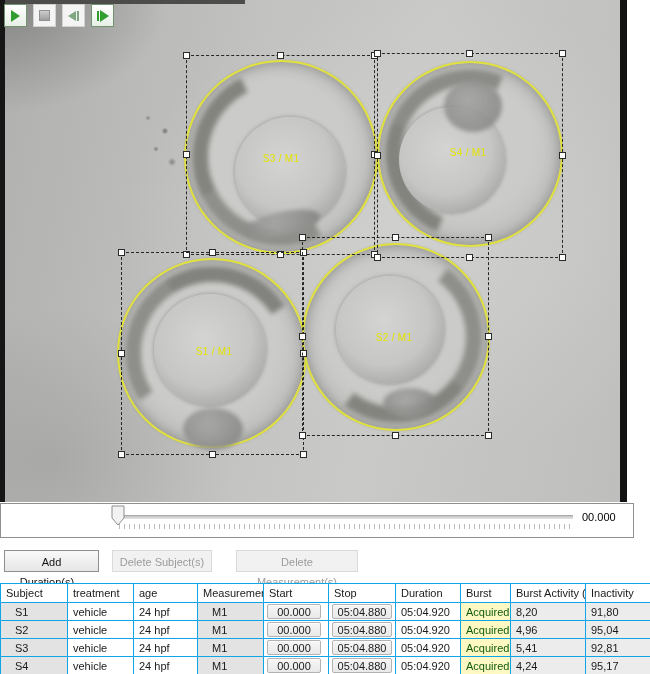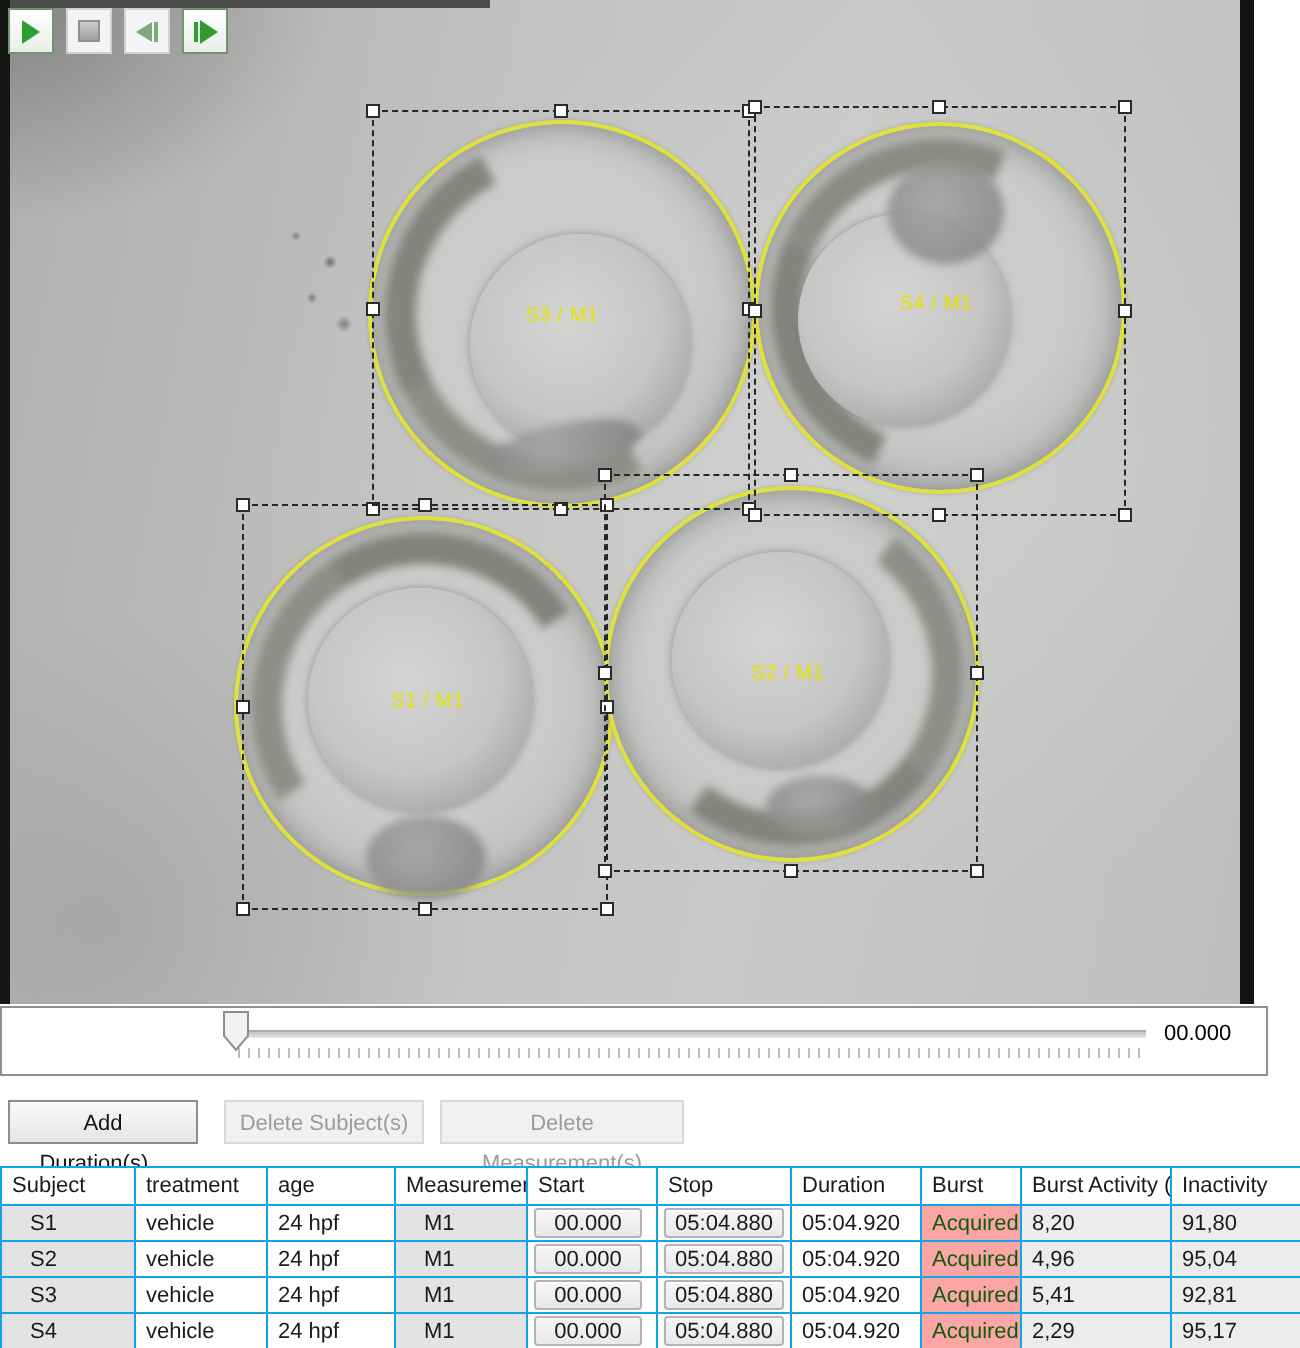--- a/index.html
+++ b/index.html
@@ -89,32 +89,32 @@
   .time-label{position:absolute;left:582px;top:511px;font-size:11px;color:#000;}
 
   
   .actionbar{position:absolute;left:0;top:550px;width:650px;height:24px;}
   .btn{position:absolute;height:22px;font-size:11px;font-family:"Liberation Sans",sans-serif;
     box-sizing:border-box;text-align:center;line-height:20px;}
   .btn-enabled{border:1px solid #8e8e8e;background:linear-gradient(#f9f9f9,#e6e6e6);color:#141414;cursor:pointer;}
   .btn-disabled{border:1px solid #dadada;background:#f1f1f1;color:#9b9b9b;}
   .btn-add{left:4px;width:95px;}
   .btn-delsub{left:112px;width:100px;}
-  .btn-delmeas{left:220px;width:122px;}
+  .btn-delmeas{left:236px;width:122px;}
 
   
   table.grid{position:absolute;left:0;top:583px;width:650px;border-collapse:collapse;
     table-layout:fixed;font-size:11px;color:#1a1a1a;}
   table.grid{border-top:1px solid #4a4a4a;}
   .grid th,.grid td{border:1px solid #0ea5e9;padding:0 0 0 5px;text-align:left;
     white-space:nowrap;overflow:hidden;font-weight:normal;}
   .grid th{height:18px;background:#ffffff;}
   .grid td{height:17px;}
   td.gray{background:#e3e3e3;padding-left:14px;} td.white{background:#ffffff;} td.lgray{background:#ececec;margin-left:30px;}
-  td.status{background:#fca5a5;color:#0f5c0f;}
+  td.status{background:#fef9c3;color:#0f5c0f;}
   .cellbtn{display:inline-block;box-sizing:border-box;text-align:center;font-size:11px;
     border:1px solid #b3b3b3;border-radius:2px;background:linear-gradient(#f6f6f6,#e9e9e9);
     box-shadow:inset 0 1px 0 #fdfdfd;padding:0 2px;height:15px;line-height:14px;cursor:pointer;}
   .w54{width:54px;} .w60{width:60px;}
   td.btncell{padding-left:3px;background:#ffffff;}
 </style>
 </head>
 <body>
 
 <div class="viewer">
@@ -285,17 +285,17 @@
     </tr>
     <tr>
       <td class="gray">S4</td>
       <td class="white">vehicle</td>
       <td class="white">24 hpf</td>
       <td class="gray">M1</td>
       <td class="btncell"><span class="cellbtn w54">00.000</span></td>
       <td class="btncell"><span class="cellbtn w60">05:04.880</span></td>
       <td class="white">05:04.920</td>
       <td class="status">Acquired</td>
-      <td class="lgray">2,29</td>
+      <td class="lgray">4,24</td>
       <td class="lgray">95,17</td>
     </tr>
   </tbody>
 </table>
 
 </body></html>

